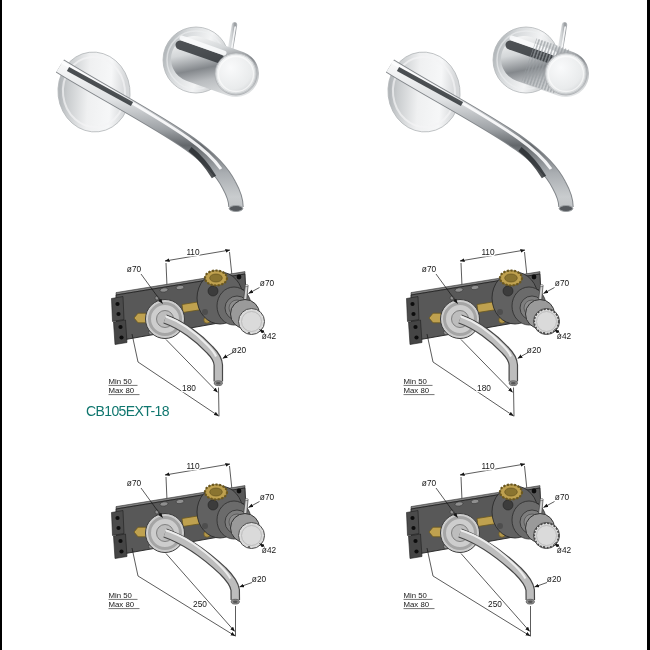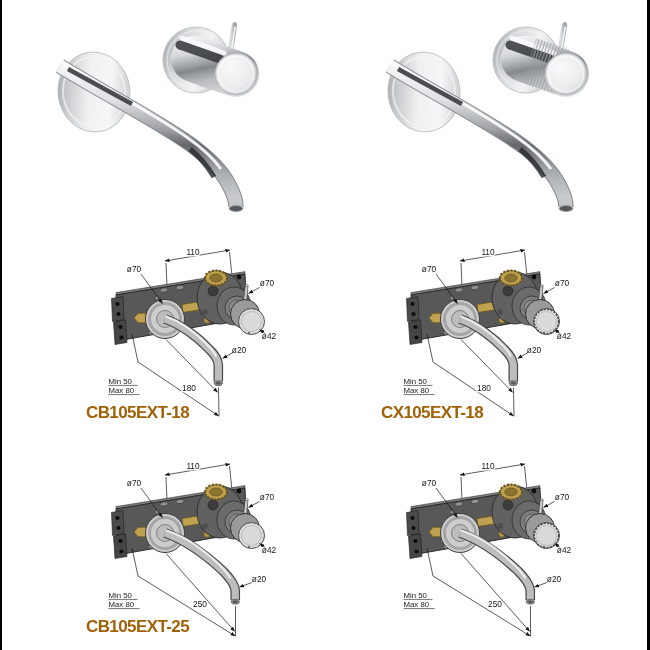--- a/index.html
+++ b/index.html
@@ -9,22 +9,22 @@
   .edge.left{left:0;width:2px;}
   .edge.right{right:0;width:3px;}
   .photo{position:absolute;width:230px;height:210px;}
   #ph1{left:32px;top:8px;}
   #ph2{left:362px;top:8px;}
   .diagram{position:absolute;width:235px;height:195px;}
   #d1{left:85px;top:246px;}
   #d2{left:380px;top:246px;}
   #d3{left:85px;top:460px;}
   #d4{left:380px;top:460px;}
-  .diagram .code{position:absolute;left:1px;top:157px;font-size:17px;font-weight:bold;
-                 letter-spacing:-0.6px;color:#a16207;white-space:nowrap;}
+  .diagram .code{position:absolute;left:1px;top:157px;font-size:14px;font-weight:normal;
+                 letter-spacing:-0.6px;color:#0f766e;white-space:nowrap;}
   svg text{font-family:"Liberation Sans",sans-serif;font-size:8.3px;fill:#161616;}
   svg text.small{font-size:7.8px;}
   svg text.halo{paint-order:stroke;stroke:#ffffff;stroke-width:2.6px;}
 </style>
 </head>
 <body>
 
 <svg width="0" height="0" style="position:absolute" aria-hidden="true">
   <defs>
     <marker id="arr" orient="auto-start-reverse" markerUnits="userSpaceOnUse" markerWidth="5" markerHeight="4" refX="4.6" refY="1.9">
@@ -227,37 +227,35 @@
         <use href="#diag-knurl-face"></use>
       <text x="108" y="8.5" text-anchor="middle" class="halo">110</text>
       <text x="49" y="26" text-anchor="middle">ø70</text>
       <text x="182" y="40" text-anchor="middle">ø70</text>
       <text x="184" y="92.5" text-anchor="middle">ø42</text>
       <text x="154" y="106.5" text-anchor="middle">ø20</text>
       <text x="104" y="145" text-anchor="middle" class="halo">180</text>
       <text x="23.5" y="137.5" class="small">Min 50</text>
       <text x="23.5" y="146.7" class="small">Max 80</text>
     </svg>
-    <div class="code">CX105EXT-18</div>
   </div>
 
   <div class="diagram" id="d3">
     <svg viewBox="0 0 235 195" width="235" height="195">
       <use href="#diag-base"></use>
         <use href="#diag-long"></use>
       <text x="108" y="8.5" text-anchor="middle" class="halo">110</text>
       <text x="49" y="26" text-anchor="middle">ø70</text>
       <text x="182" y="40" text-anchor="middle">ø70</text>
       <text x="184" y="92.5" text-anchor="middle">ø42</text>
       <text x="174" y="121.5" text-anchor="middle">ø20</text>
       <text x="115" y="146.5" text-anchor="middle" class="halo">250</text>
       <text x="23.5" y="137.5" class="small">Min 50</text>
       <text x="23.5" y="146.7" class="small">Max 80</text>
     </svg>
-    <div class="code">CB105EXT-25</div>
   </div>
 
   <div class="diagram" id="d4">
     <svg viewBox="0 0 235 195" width="235" height="195">
       <use href="#diag-base"></use>
         <use href="#diag-long"></use>
         <use href="#diag-knurl-face"></use>
       <text x="108" y="8.5" text-anchor="middle" class="halo">110</text>
       <text x="49" y="26" text-anchor="middle">ø70</text>
       <text x="182" y="40" text-anchor="middle">ø70</text>

